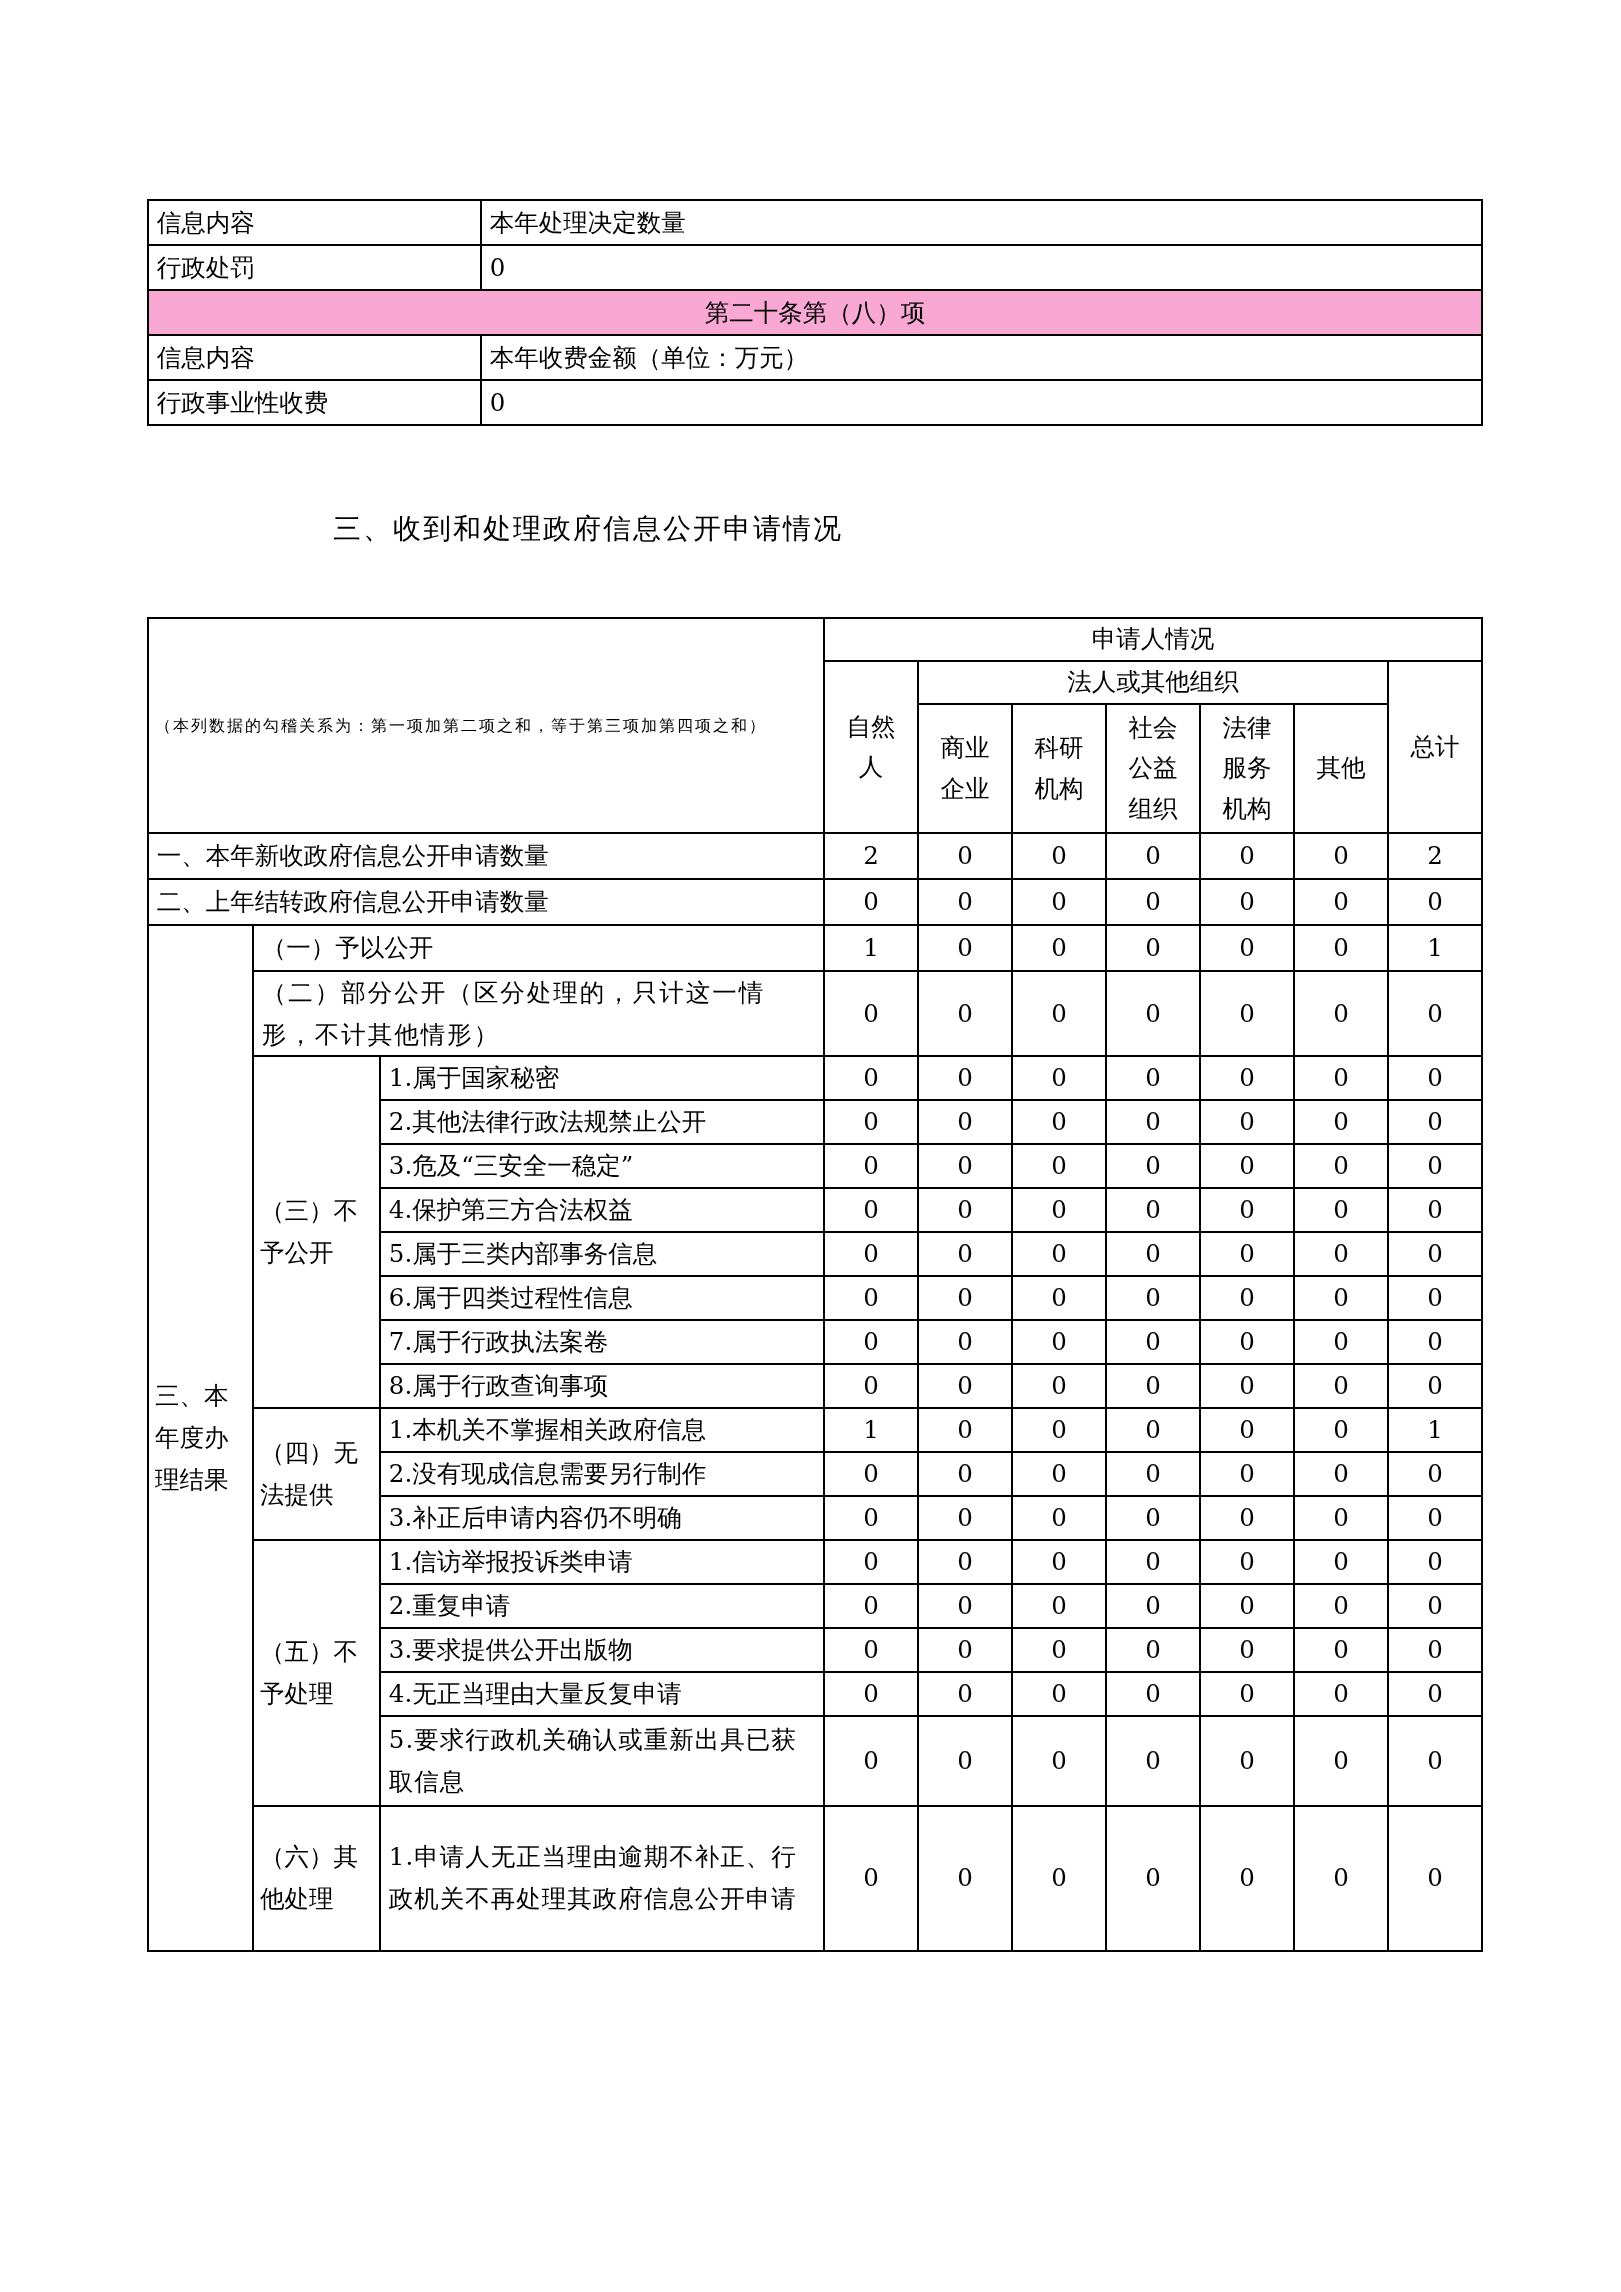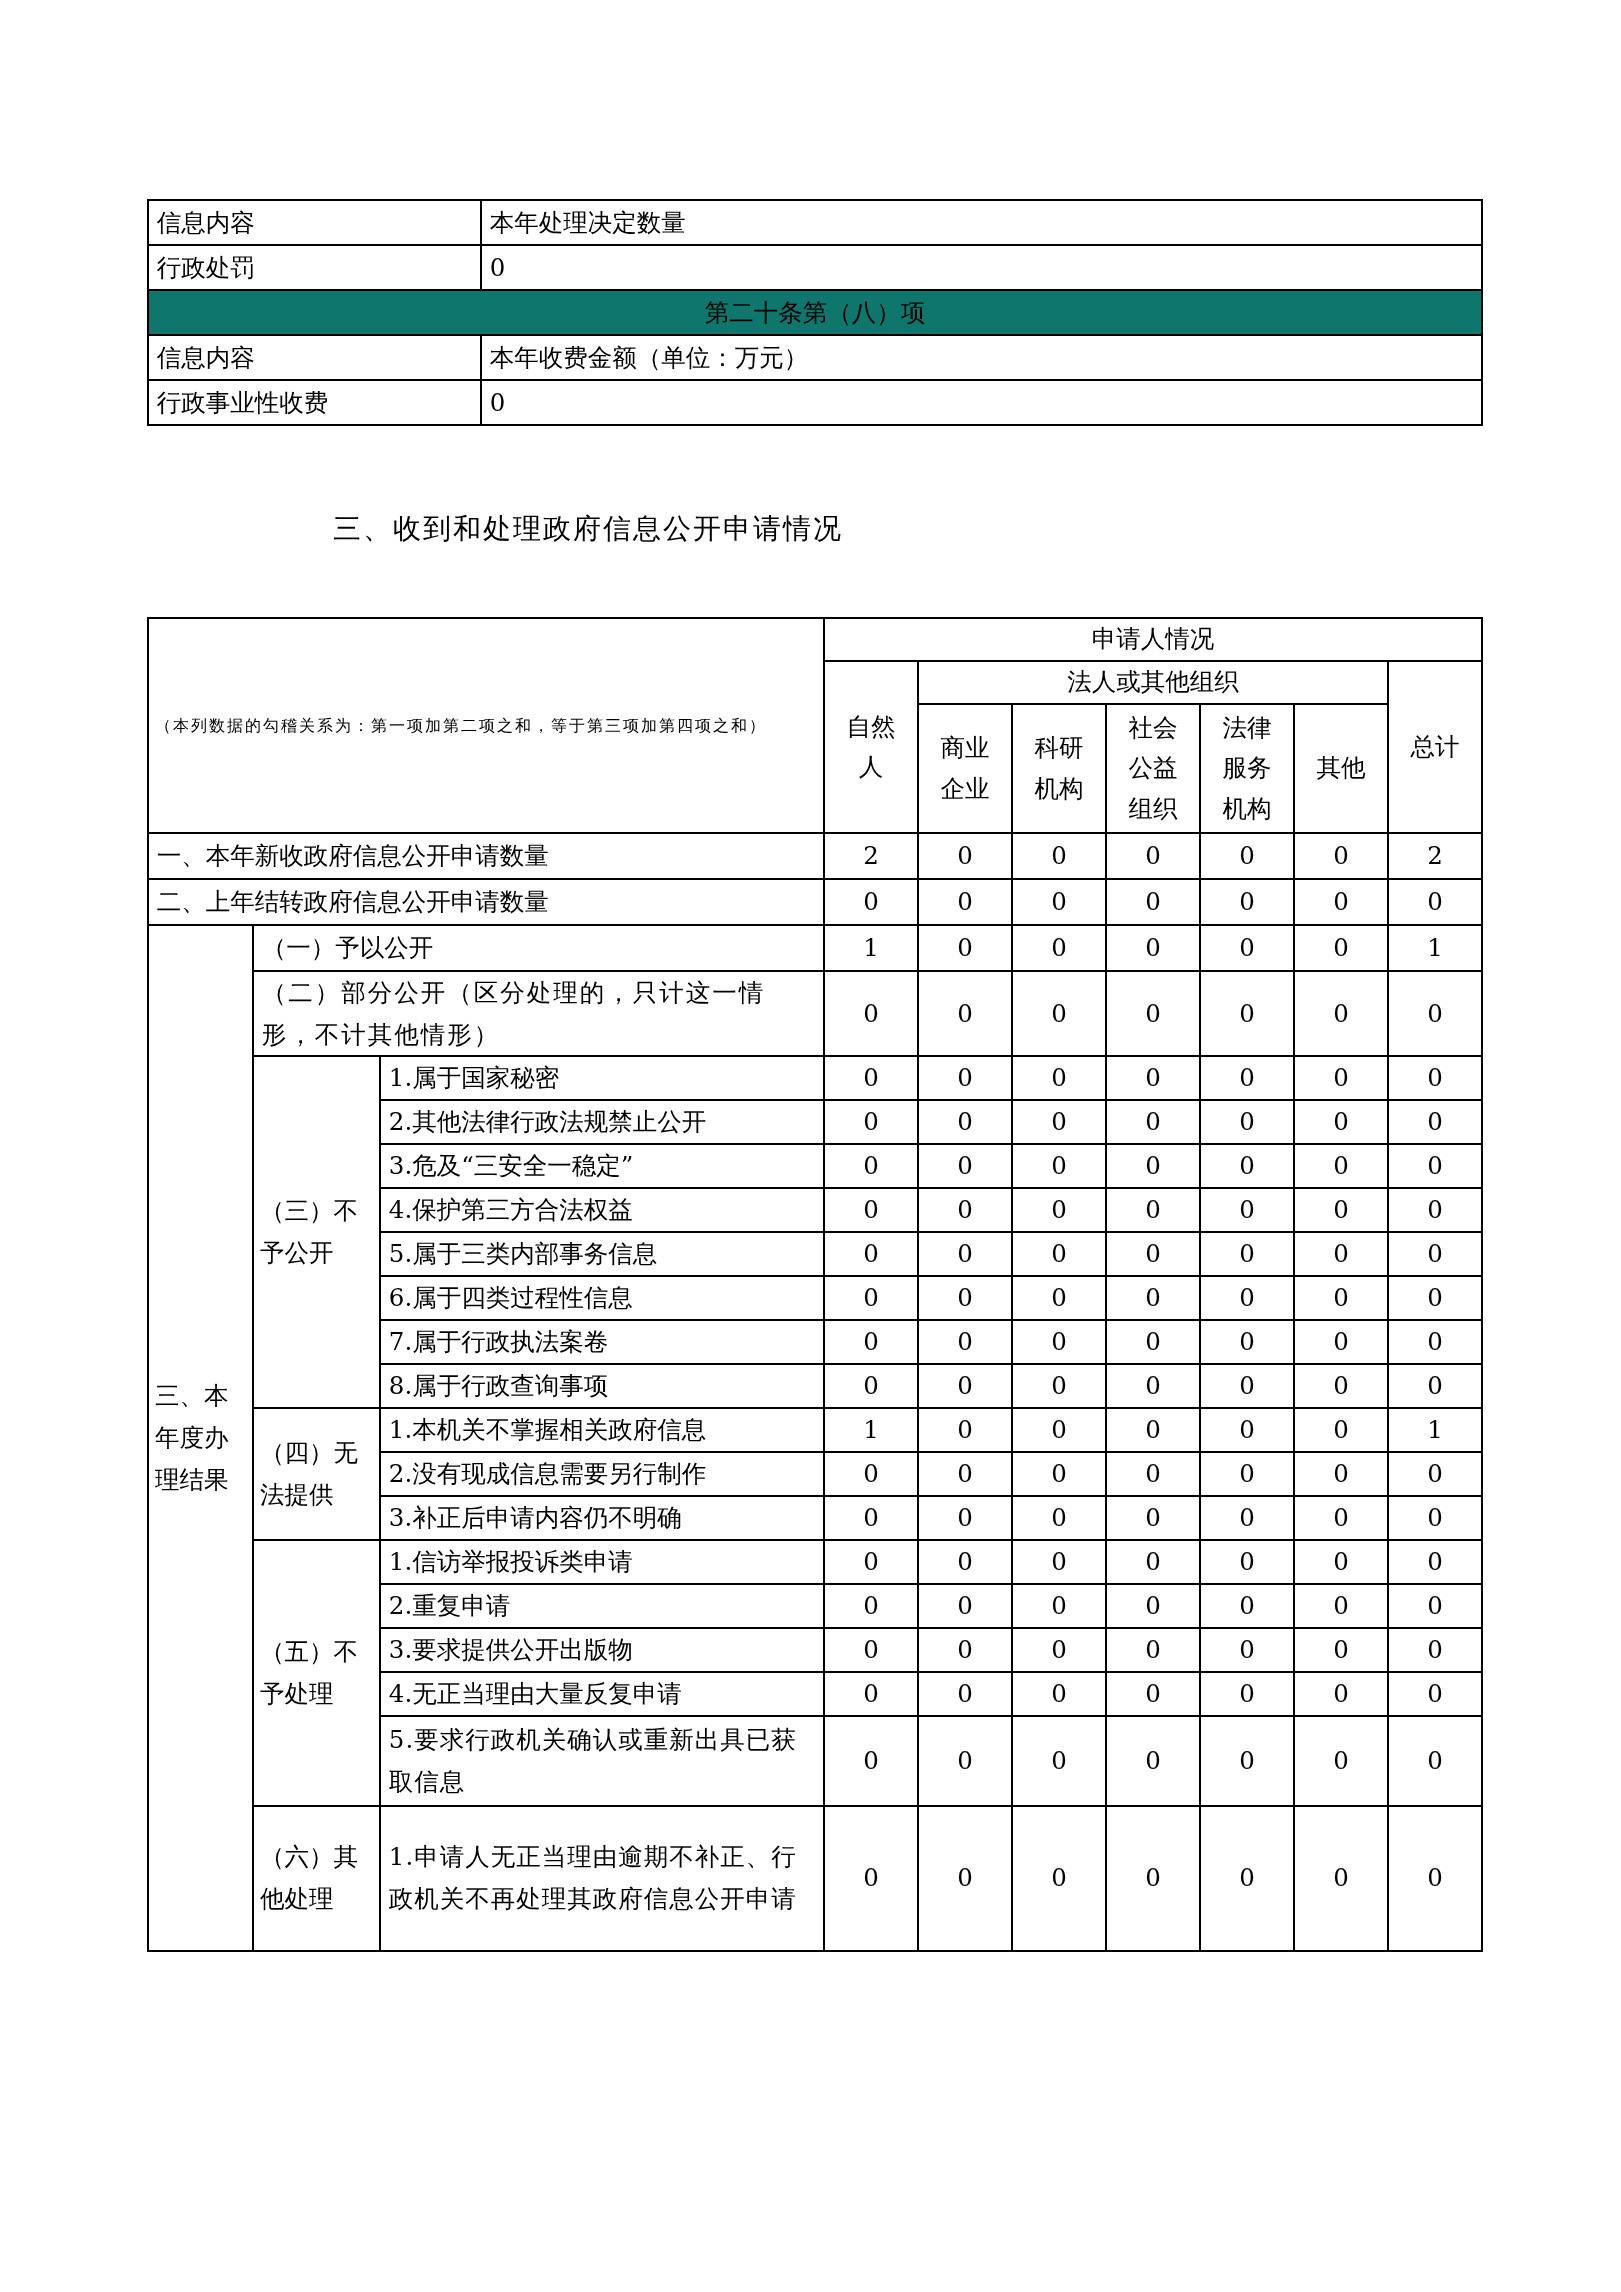--- a/index.html
+++ b/index.html
@@ -3,21 +3,21 @@
 <meta charset="utf-8">
 <style>
   html, body { margin: 0; padding: 0; background: #ffffff; }
   body { width: 1621px; height: 2293px; position: relative; overflow: hidden;
          font-family: "DejaVu Serif", "Liberation Serif", serif; color: #000; }
   table { border-collapse: collapse; table-layout: fixed; position: absolute; }
   td { border: 2.9px solid #000; padding: 0 7.8px; font-size: 24.5px; line-height: 1.7; vertical-align: middle; overflow: hidden; }
   .c { text-align: left; }
   #t1 { left: 147px; top: 199px; width: 1336px; }
   #t1 td { height: 43px; }
-  #t1 .band { background: #0f766e; text-align: center; }
+  #t1 .band { background: #f9a8d4; text-align: center; }
   #heading { position: absolute; left: 333px; top: 510px; font-size: 28px; font-family: Liberation Serif, serif; letter-spacing: 2px; }
   #t2 { left: 147px; top: 617px; width: 1336px; }
   #t2 td.num { text-align: center; padding: 0; }
   #t2 .hdr { text-align: center; padding: 0; line-height: 1.65; }
   #t2 .note { font-size: 16px; letter-spacing: 2px; padding-left: 5.9px; }
 </style>
 </head>
 <body>
 
 <table id="t1">

